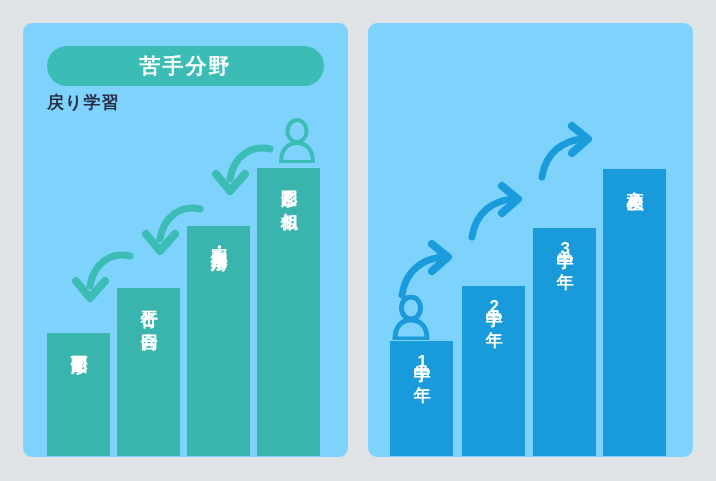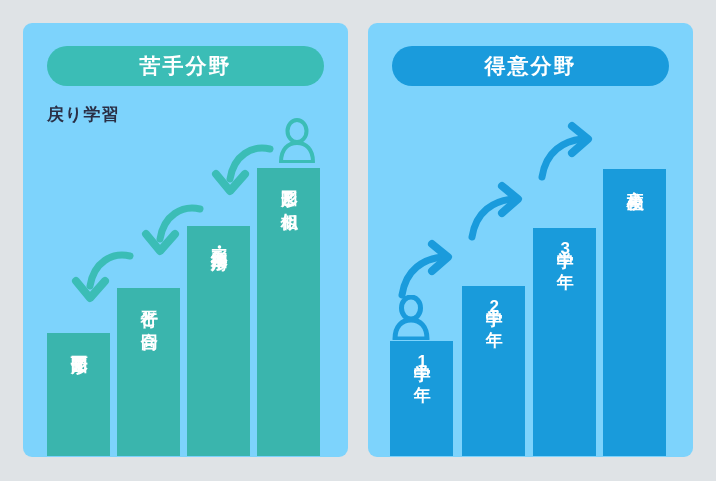--- a/index.html
+++ b/index.html
@@ -29,21 +29,21 @@
     color:#ffffff;
     font-size:21px;font-weight:bold;
     letter-spacing:2px;
     box-sizing:border-box;
   }
   .pill.teal{background:#3bbdb6;}
   .pill.blue{background:#1a9bdc;}
 
   .subhead{
     position:absolute;
-    left:24px;top:80px;
+    left:24px;top:68px;
     font-size:17px;font-weight:bold;
     color:#2a2f45;
     letter-spacing:1px;
   }
 
   
   .bars{
     position:absolute;
     left:0;top:0;width:325px;height:434px;
   }
@@ -118,23 +118,20 @@
         <span class="bar-label">三角形・四角形</span>
       </div>
       <div class="bar teal" style="left:234px;height:288px;">
         <span class="bar-label">図形と相似</span>
       </div>
     </div>
   </div>
 
   <div class="panel right">
 
-    <div class="pill blue">
-      <span>得意分野</span>
-    </div>
 
 
     <div class="bars">
 
       <svg class="arrow" style="left:28px;top:218px;" width="72" height="62" viewBox="0 0 72 62">
         <path d="M6 54 C10 28 28 18 46 16" stroke="#1a9bdc" stroke-width="7" fill="none" stroke-linecap="round"></path>
         <path d="M36 3 L52 16 L36 30" stroke="#1a9bdc" stroke-width="8" fill="none" stroke-linecap="round" stroke-linejoin="round"></path>
       </svg>
 
       <svg class="arrow" style="left:98px;top:160px;" width="72" height="62" viewBox="0 0 72 62">

